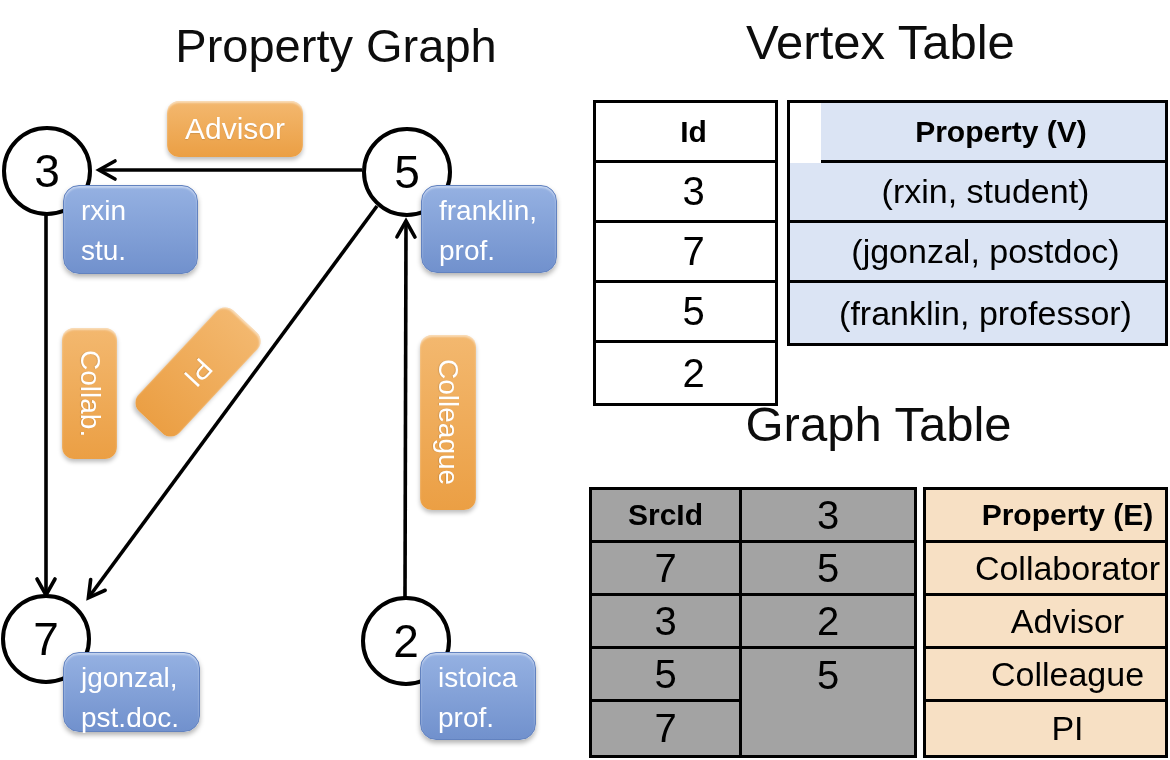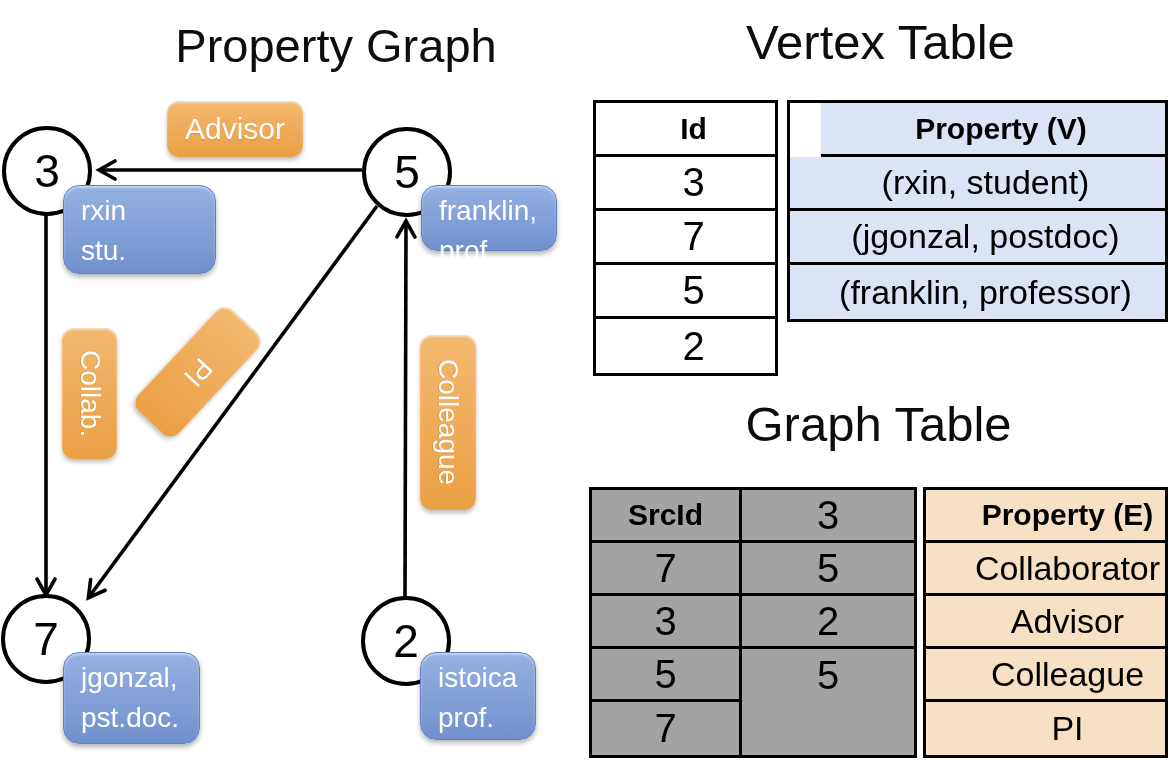--- a/index.html
+++ b/index.html
@@ -32,23 +32,23 @@
   #node-2 { left:361px; top:596px; }
 
   .vprop {
     position:absolute; z-index:4; box-sizing:border-box;
     background:linear-gradient(180deg,#95b1e2 0%,#7191cd 100%);
     border:1px solid #6282bf; border-radius:16px;
     box-shadow: inset 0 2px 2px rgba(255,255,255,0.45), 0 3px 5px rgba(0,0,0,0.3);
     color:#fff; font-size:28px; line-height:40px;
     padding:5px 0 0 17px;
   }
-  #vprop-rxin     { left:63px;  top:185px; width:153px; height:89px; }
-  #vprop-franklin { left:421px; top:185px; width:136px; height:66px; }
-  #vprop-jgonzal  { left:63px;  top:652px; width:137px; height:92px; }
+  #vprop-rxin     { left:63px;  top:185px; width:135px; height:89px; }
+  #vprop-franklin { left:421px; top:185px; width:136px; height:88px; }
+  #vprop-jgonzal  { left:63px;  top:652px; width:137px; height:80px; }
   #vprop-istoica  { left:420px; top:652px; width:116px; height:88px; }
 
   .elabel {
     position:absolute; z-index:1; box-sizing:border-box;
     background:linear-gradient(180deg,#f3b86f 0%,#eb9f44 100%);
     border-radius:12px;
     box-shadow: inset 0 2px 2px rgba(255,255,255,0.5), 0 3px 4px rgba(0,0,0,0.25);
     color:#fff; display:flex; align-items:center; justify-content:center;
     font-size:30px; text-shadow:0 1px 1px rgba(0,0,0,0.12);
   }
@@ -69,21 +69,21 @@
     font-size:36px; white-space:nowrap;
   }
   .cell:last-child { border-bottom:none; }
   .cell.hdr { font-weight:700; font-size:30px; }
   .cell.num { font-size:40px; }
   .vfill { background:#dbe4f4; }
   .efill { background:#f7e0c4; }
 
   #vt-id   { left:593px; top:100px; width:185px; }
   #vt-prop { left:787px; top:100px; width:381px; }
-  #vt-id .cell, #vt-prop .cell { height:54px; flex:none;padding-left:16px; }
+  #vt-id .cell, #vt-prop .cell { height:60px; flex:none;padding-left:16px; }
   #vt-prop .cell { font-size:34px; }
   #vt-prop .cell.hdr { font-size:30px;margin-left:31px; }
 
   #et-left { left:589px; top:487px; width:328px; border:3px solid #000;
              position:absolute; background:#a3a3a3; box-sizing:border-box;
              display:grid; grid-template-columns:150px 1fr; }
   #et-left .cell { height:53px; }
   #et-left .cell:nth-child(odd) { border-right:3px solid #000; }
   #et-left .cell:nth-last-child(-n+2) { border-bottom:none; }
   #et-prop { left:923px; top:487px; width:245px; }

